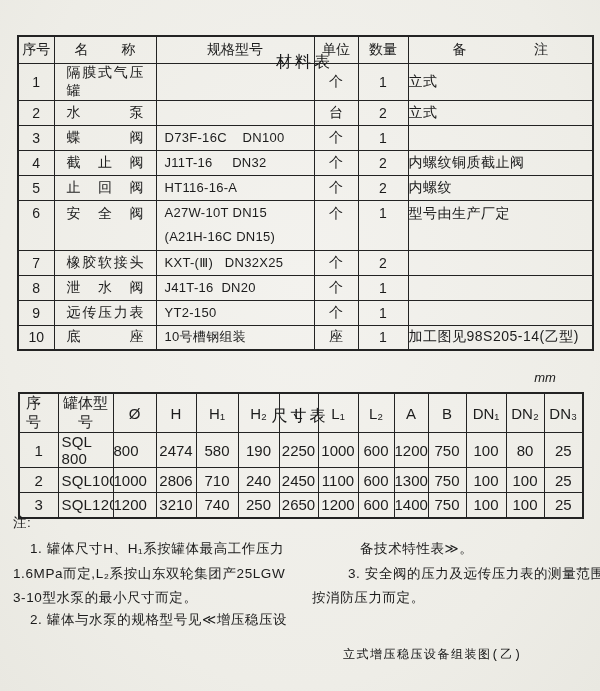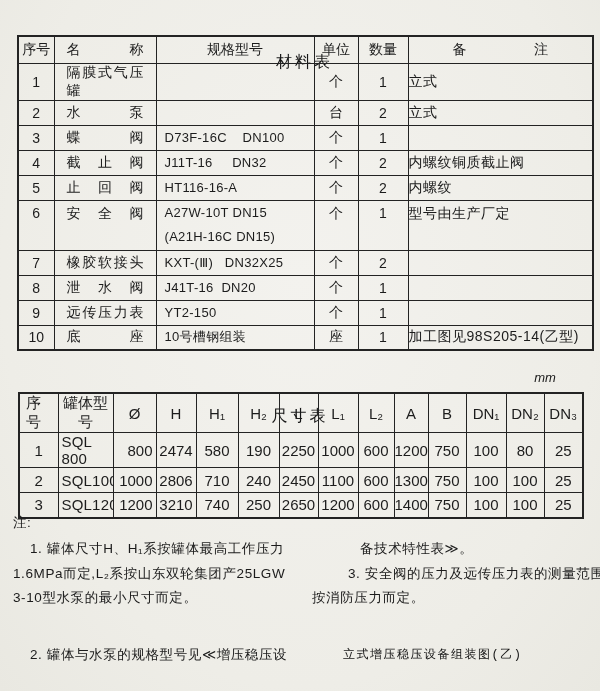--- a/index.html
+++ b/index.html
@@ -28,27 +28,27 @@
   .mat tr.h{height:27px;}
   .mat tr.tall{height:50px;}
   .mat tr.tall td{vertical-align:top;line-height:24px;}
   .dim{left:18px;top:392px;width:564px;}
   .dim tr{height:25px;}
   .dim tr.h{height:30px;}
   .dim th{font-size:15px;}
   .dim td{font-size:15px;}
   .c{text-align:center;}
   .jn{text-align:justify;text-align-last:justify;padding:0 12px;}
-  .hpad20{padding:0 12px;margin-left:12px;}
+  .hpad20{padding:0 20px;margin-left:12px;}
   .hpad42{padding:0 44px;}
   .hpad4{text-align:justify;text-align-last:justify;padding:0 6px;}
   .sp{text-align:left;padding-left:8px;white-space:pre-wrap;font-size:13px;letter-spacing:0.3px;}
   .rm{text-align:left;letter-spacing:0.5px;}
   .model{text-align:left;padding-left:3px;letter-spacing:0.2px;margin-left:23px;}
-  .rnum{text-align:right;padding-right:3px;}
+  .rnum{padding-right:3px;}
   .note{position:absolute;font-size:13.5px;letter-spacing:0.6px;white-space:nowrap;color:#1b1b1b;}
   .caption{position:absolute;font-size:12px;letter-spacing:1.5px;color:#141414;font-family:Liberation Mono, monospace;}
   .mm-label{position:absolute;font-size:13px;color:#1b1b1b;}
 </style>
 </head>
 <body>
 
 <div class="page">
 
   <div class="abs tbl-title" style="left:17px;top:8px;width:575px;">材料表</div>
@@ -240,21 +240,21 @@
         <td class="c">100</td>
         <td class="c">25</td>
       </tr>
     </tbody>
   </table>
 
   <div class="note" style="left:13px;top:514px;">注:</div>
   <div class="note" style="left:13px;top:540px;padding-left:17px;">1. 罐体尺寸H、H₁系按罐体最高工作压力</div>
   <div class="note" style="left:13px;top:565px;">1.6MPa而定,L₂系按山东双轮集团产25LGW</div>
   <div class="note" style="left:13px;top:589px;">3-10型水泵的最小尺寸而定。</div>
-  <div class="note" style="left:13px;top:646px;padding-left:17px;text-align:center;">2. 罐体与水泵的规格型号见≪增压稳压设</div>
+  <div class="note" style="left:13px;top:611px;padding-left:17px;text-align:center;">2. 罐体与水泵的规格型号见≪增压稳压设</div>
 
   <div class="note" style="left:312px;top:540px;margin-left:48px;">备技术特性表≫。</div>
   <div class="note" style="left:312px;top:565px;padding-left:36px;">3. 安全阀的压力及远传压力表的测量范围</div>
   <div class="note" style="left:312px;top:589px;">按消防压力而定。</div>
 
   <div class="caption" style="left:343px;top:646px;">立式增压稳压设备组装图(乙)</div>
 
 </div>
 
 </body></html>

